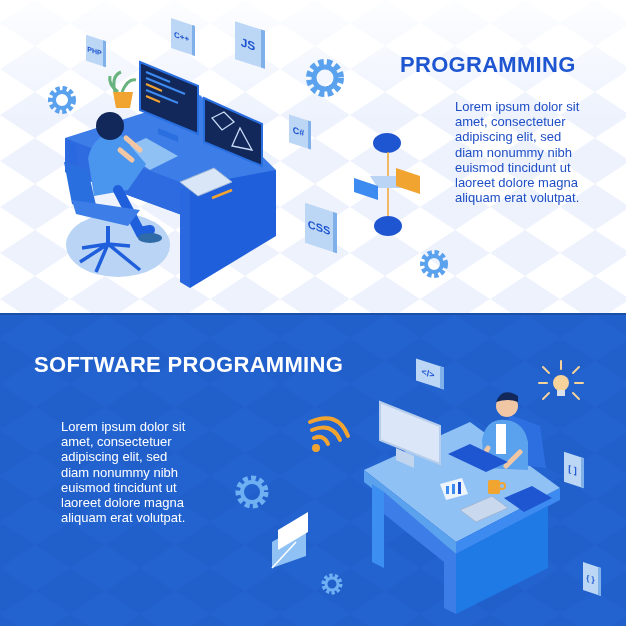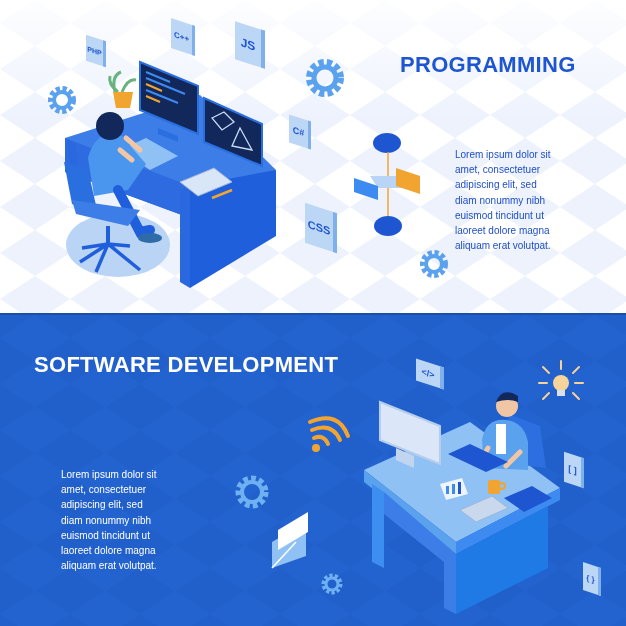--- a/index.html
+++ b/index.html
@@ -9,21 +9,21 @@
   .banner { position:absolute; left:0; width:626px; overflow:hidden; }
   #banner-top { top:0; height:313px; background:#ffffff; }
   #banner-bottom { top:313px; height:313px; background:#215fcb; border-top:2px solid #1a4fa8; }
 
   .pattern { position:absolute; inset:0; }
 
   .heading { position:absolute; font-size:22px; letter-spacing:0.3px; white-space:nowrap; }
   #top-heading { left:400px; top:52px; color:#1e55d0; }
   #bottom-heading { left:34px; top:350px; color:#ffffff; }
 
-  .body-text { position:absolute; font-size:10px; line-height:15.2px;margin-top:48px; }
+  .body-text { position:absolute; font-size:13px; line-height:15.2px; }
   .body-text span { display:block; white-space:nowrap; }
   #top-text { left:455px; top:99px; color:#1f4fc5; }
   #bottom-text { left:61px; top:417px; color:#ffffff; }
 
   .illus { position:absolute; left:0; top:0; }
 </style>
 </head>
 <body>
 
 <section id="banner-top" class="banner">
@@ -235,21 +235,21 @@
   <div style="position:absolute;left:416px;top:48px;width:28px;height:22px;background:#bcd7f6;border-right:4px solid #7fb0ea;transform:skewY(18deg);display:flex;align-items:center;justify-content:center;">
     <span style="font-size:9px;font-weight:bold;color:#1e55d0;">&lt;/&gt;</span>
   </div>
   <div style="position:absolute;left:564px;top:140px;width:20px;height:30px;background:#bcd7f6;border-right:3px solid #7fb0ea;transform:skewY(18deg);display:flex;align-items:center;justify-content:center;">
     <span style="font-size:9px;font-weight:bold;color:#1e55d0;">[ ]</span>
   </div>
   <div style="position:absolute;left:583px;top:250px;width:18px;height:28px;background:#bcd7f6;border-right:3px solid #7fb0ea;transform:skewY(18deg);display:flex;align-items:center;justify-content:center;">
     <span style="font-size:8px;font-weight:bold;color:#1e55d0;">{ }</span>
   </div>
 
-  <h1 id="bottom-heading" class="heading" style="top:37px;">SOFTWARE DEVELOPMENT</h1>
+  <h1 id="bottom-heading" class="heading" style="top:37px;">SOFTWARE PROGRAMMING</h1>
   <p id="bottom-text" class="body-text" style="top:104px;">
     <span>Lorem ipsum dolor sit</span>
     <span>amet, consectetuer</span>
     <span>adipiscing elit, sed</span>
     <span>diam nonummy nibh</span>
     <span>euismod tincidunt ut</span>
     <span>laoreet dolore magna</span>
     <span>aliquam erat volutpat.</span>
   </p>
 </section>

